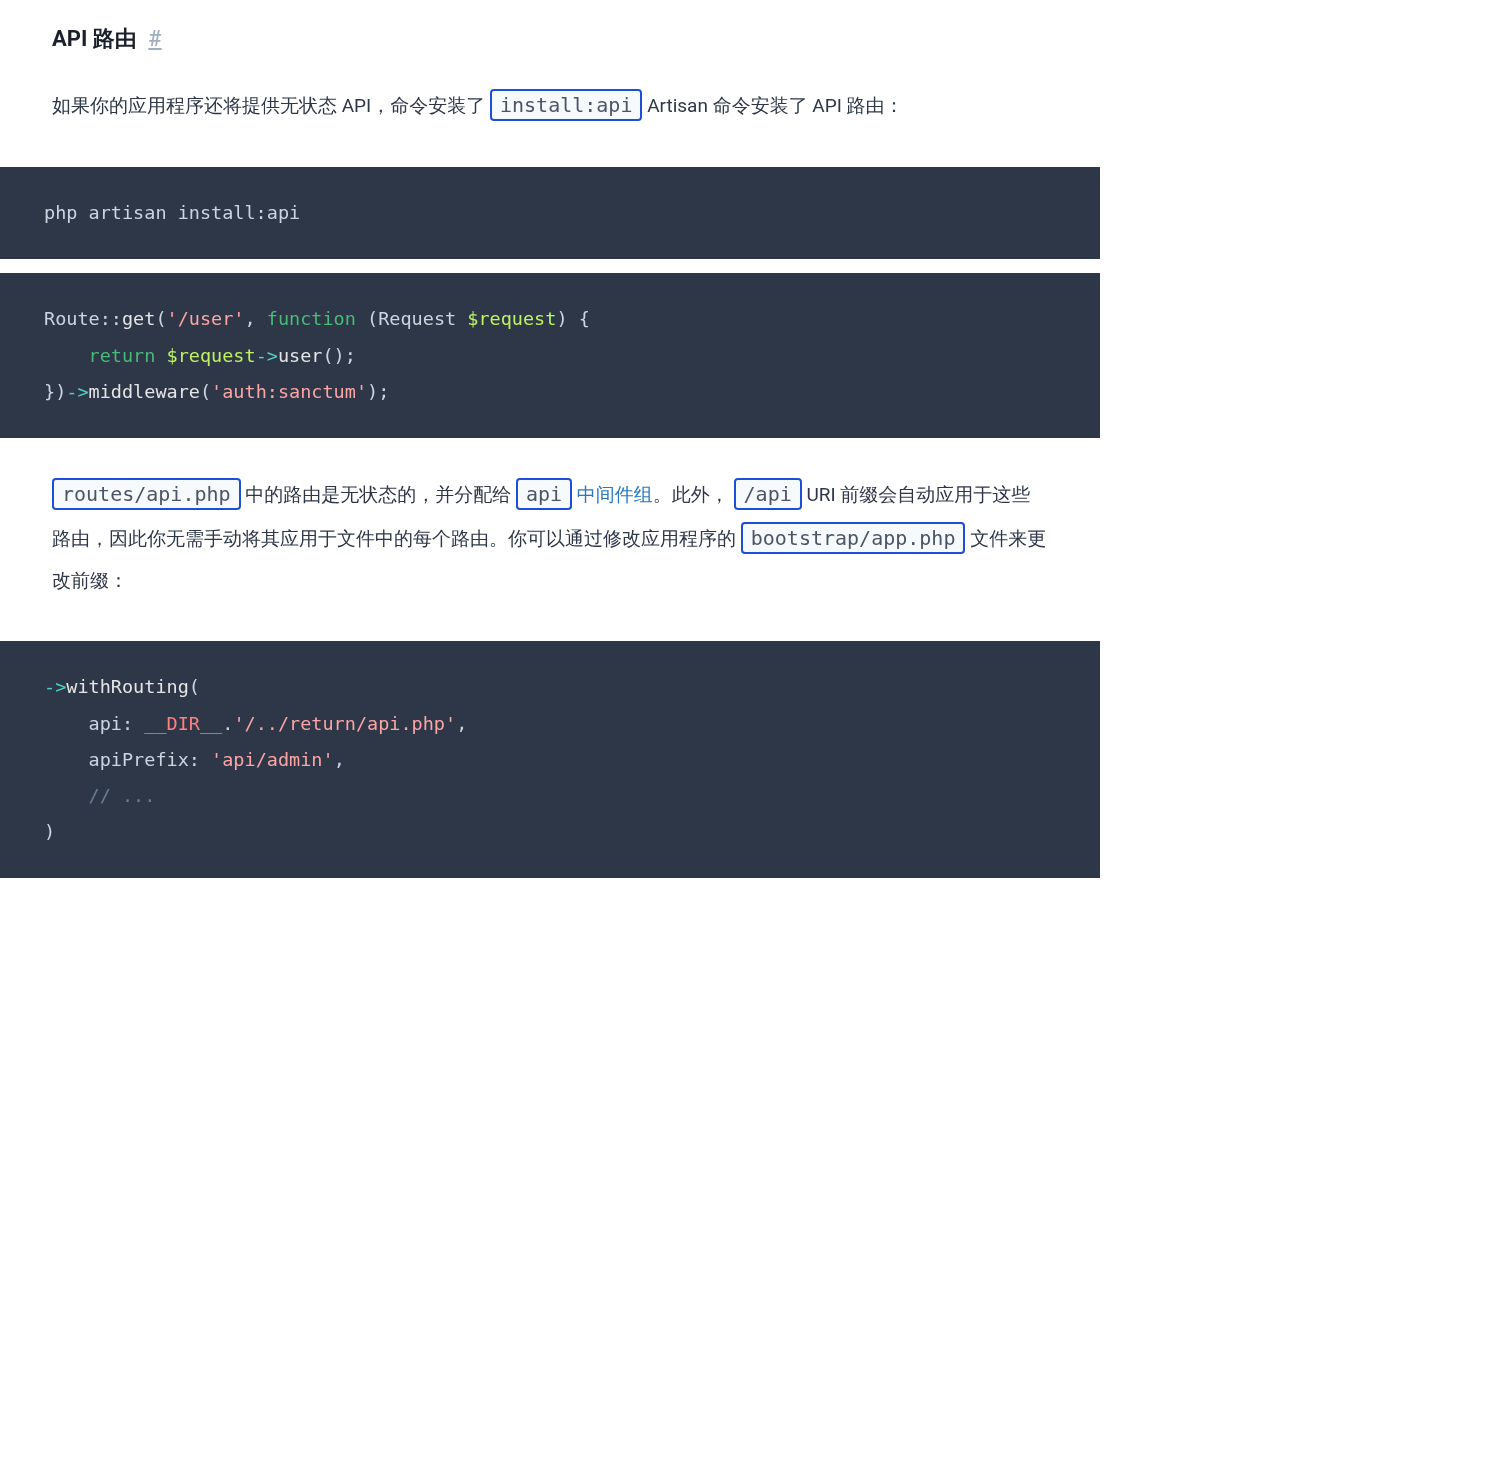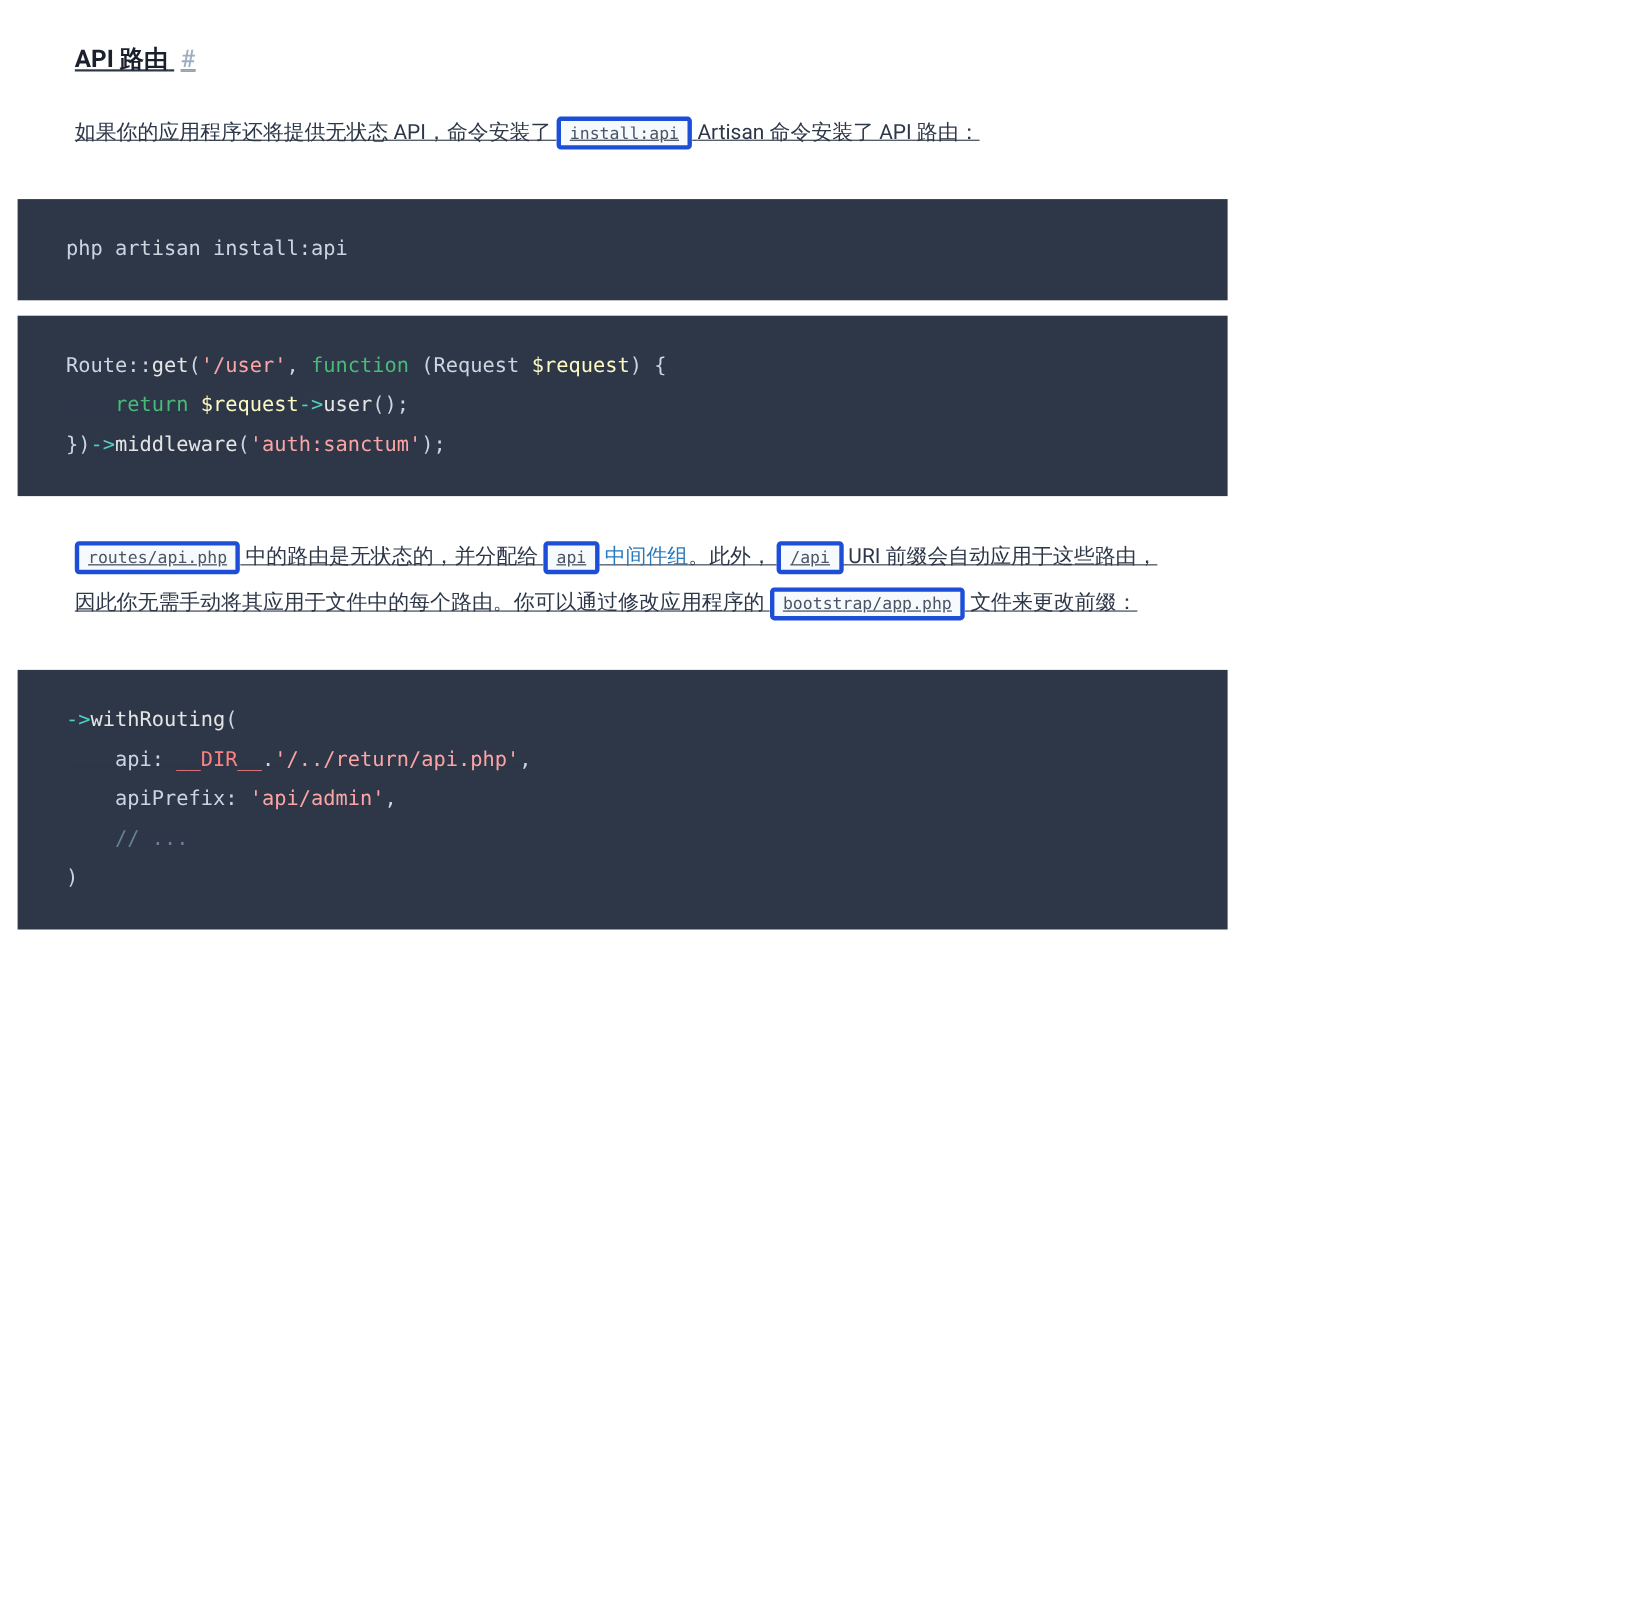--- a/index.html
+++ b/index.html
@@ -9,22 +9,21 @@
   }
   body {
     font-family: -apple-system, BlinkMacSystemFont, "Segoe UI", Roboto, "Helvetica Neue", Arial, "PingFang SC", "Hiragino Sans GB", "Microsoft YaHei", sans-serif;
     font-size: 18px;
     color: #2d3748;
     background: #fff;
     line-height: 1.7;
   }
   .wrap {
     max-width: 1100px;
-    margin: 16px;
-    text-decoration: underline;
+    margin: 0;
   }
   .pad {
     padding: 20px 52px;
   }
   h3 {
     font-size: 22px;
     font-weight: 700;
     color: #1a202c;
     margin-bottom: 26px;
   }
@@ -34,24 +33,24 @@
     font-weight: 500;
   }
   p {
     font-size: 19px;
     color: #2d3748;
     line-height: 2.2;
     margin-bottom: 6px;
   }
   code.inline {
     font-family: ui-monospace, SFMono-Regular, "SF Mono", Menlo, Consolas, monospace;
-    font-size: 15px;
+    font-size: 20px;
     color: #4a5568;
     background: #f7fafc;
-    border: 4px solid #1d4ed8;
+    border: 2px solid #1d4ed8;
     border-radius: 4px;
     padding: 2px 8px;
     white-space: nowrap;
   }
   a.link {
     color: #2779bd;
     text-decoration: none;
   }
   pre.codeblock {
     background: #2d3748;
@@ -61,21 +60,21 @@
     line-height: 1.95;
     padding: 28px 44px;
     overflow-x: auto;
     margin: 14px 0;
     white-space: pre;
   }
   .tok-plain  { color: #cbd5e0; }
   .tok-fn     { color: #e5e5e5; }
   .tok-kw     { color: #48bb78; }
   .tok-str    { color: #fca5a5; }
-  .tok-var    { color: #fef9c3; }
+  .tok-var    { color: #bef264; }
   .tok-op     { color: #4fd1c5; }
   .tok-class  { color: #cbd5e0; }
   .tok-const  { color: #fc8181; }
   .tok-comment{ color: #68808f; }
 </style>
 </head>
 <body>
 
 <div class="wrap">
 

